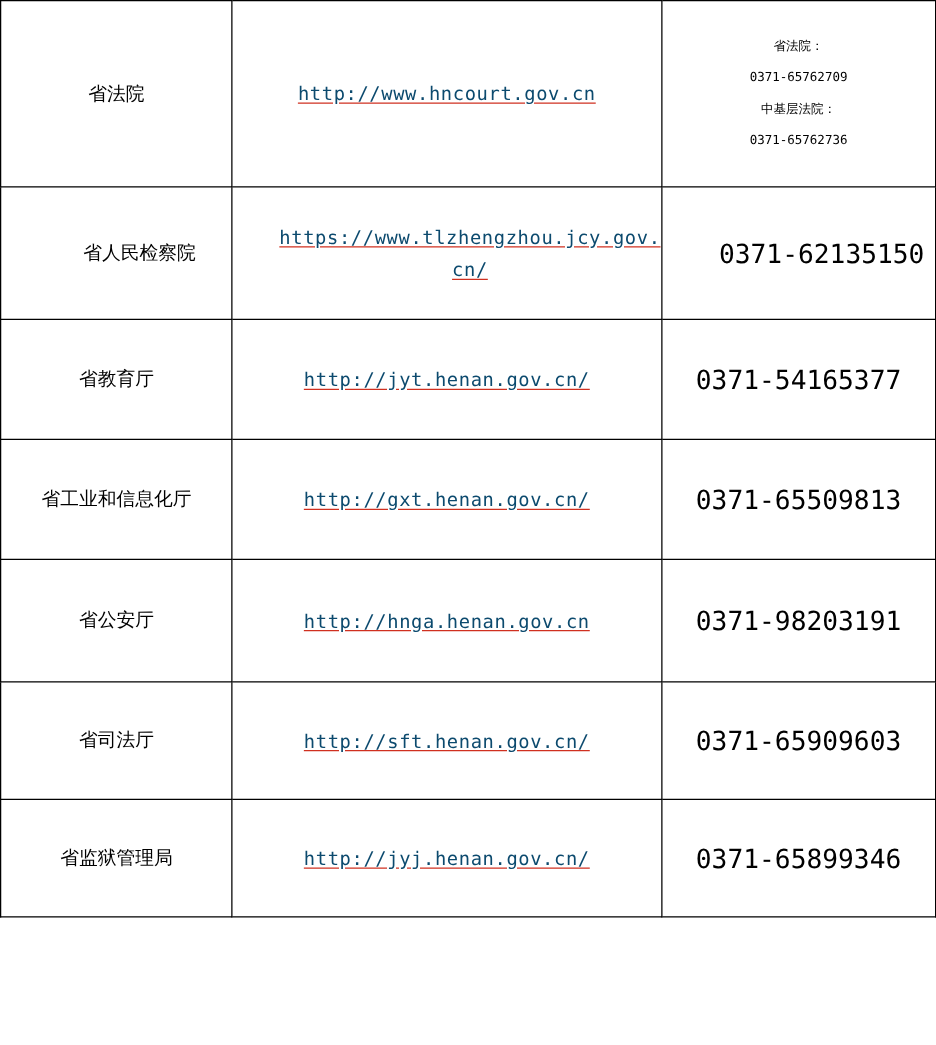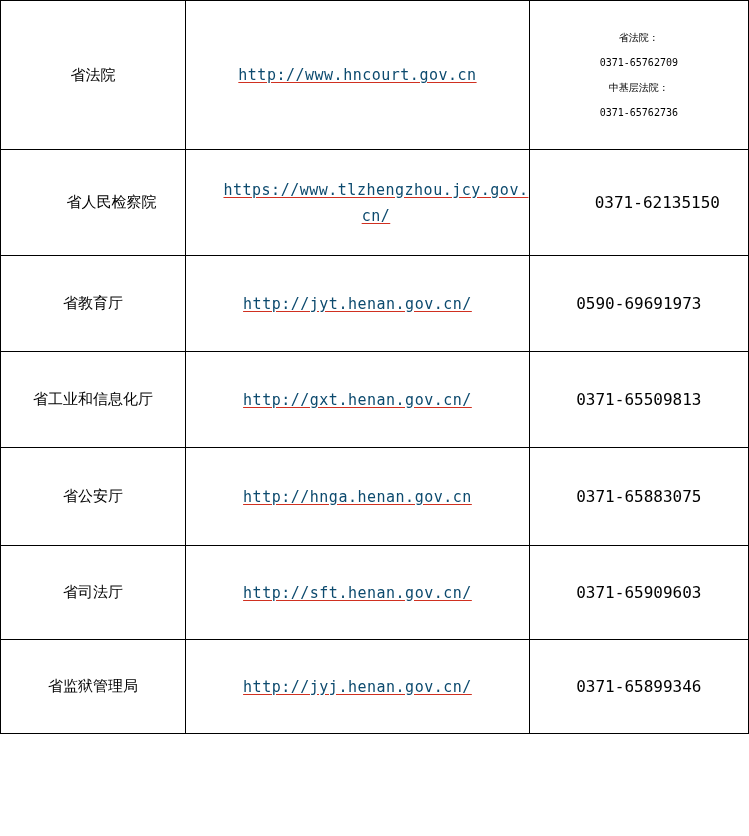--- a/index.html
+++ b/index.html
@@ -44,21 +44,21 @@
     text-align: center;
     word-break: break-all;
     color: #0c4a6e;
     text-decoration: underline;
     text-decoration-color: #d03020;
     text-decoration-style: solid;
     text-underline-offset: 2px;
   }
   .cell-phone {
     font-family: "DejaVu Sans Mono", monospace;
-    font-size: 16px;
+    font-size: 21px;
     line-height: 26px;
     padding: 6px 8px;
     text-align: center;
     white-space: pre-line;
   }
   .cell-phone.multi {
     font-size: 10px;
     line-height: 25px;
   }
   tr.r0 td { height: 148px; }
@@ -89,31 +89,31 @@
 0371-65762736</td>
     </tr>
     <tr class="r1">
       <td class="cell-agency">省人民检察院</td>
       <td class="cell-url">https://www.tlzhengzhou.jcy.gov.cn/</td>
       <td class="cell-phone">0371-62135150</td>
     </tr>
     <tr class="r3">
       <td class="cell-agency">省教育厅</td>
       <td class="cell-url">http://jyt.henan.gov.cn/</td>
-      <td class="cell-phone">0590-69691973</td>
+      <td class="cell-phone">0371-54165377</td>
     </tr>
     <tr class="r4">
       <td class="cell-agency">省工业和信息化厅</td>
       <td class="cell-url">http://gxt.henan.gov.cn/</td>
       <td class="cell-phone">0371-65509813</td>
     </tr>
     <tr class="r5">
       <td class="cell-agency">省公安厅</td>
       <td class="cell-url">http://hnga.henan.gov.cn</td>
-      <td class="cell-phone">0371-65883075</td>
+      <td class="cell-phone">0371-98203191</td>
     </tr>
     <tr class="r6">
       <td class="cell-agency">省司法厅</td>
       <td class="cell-url">http://sft.henan.gov.cn/</td>
       <td class="cell-phone">0371-65909603</td>
     </tr>
     <tr class="r7">
       <td class="cell-agency">省监狱管理局</td>
       <td class="cell-url">http://jyj.henan.gov.cn/</td>
       <td class="cell-phone">0371-65899346</td>

